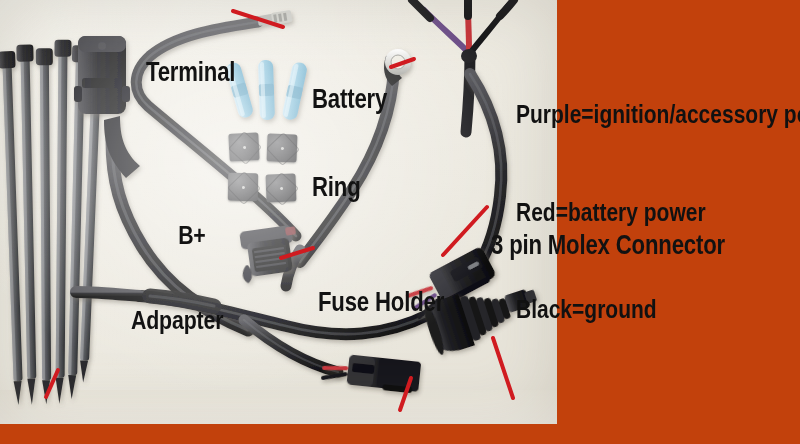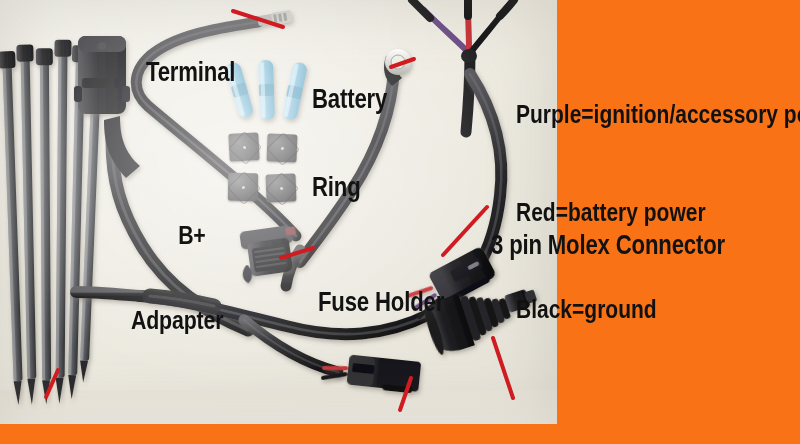--- a/index.html
+++ b/index.html
@@ -1,17 +1,17 @@
 <!DOCTYPE html>
 <html><head>
 <meta charset="utf-8">
 <style>
   html,body{margin:0;padding:0;background:#ffffff;}
   body{font-family:"Liberation Sans",sans-serif;}
-  #stage{position:relative;width:800px;height:444px;background:#f97316;overflow:hidden;}
+  #stage{position:relative;width:800px;height:444px;background:#c2410c;overflow:hidden;}
 
   
   #photo{position:absolute;left:0;top:0;width:557px;height:424px;
          background:linear-gradient(150deg,#f3f1ea 0%,#efece3 35%,#eae7dd 70%,#e6e2d7 100%);
          overflow:hidden;}
   #photo::after{content:"";position:absolute;inset:0;
          background:radial-gradient(ellipse at 42% 38%,rgba(255,255,255,.55) 0%,rgba(255,255,255,0) 62%);
          pointer-events:none;}
   .vig{position:absolute;inset:0;box-shadow:inset 0 0 70px rgba(120,115,100,.22);pointer-events:none;}
 

